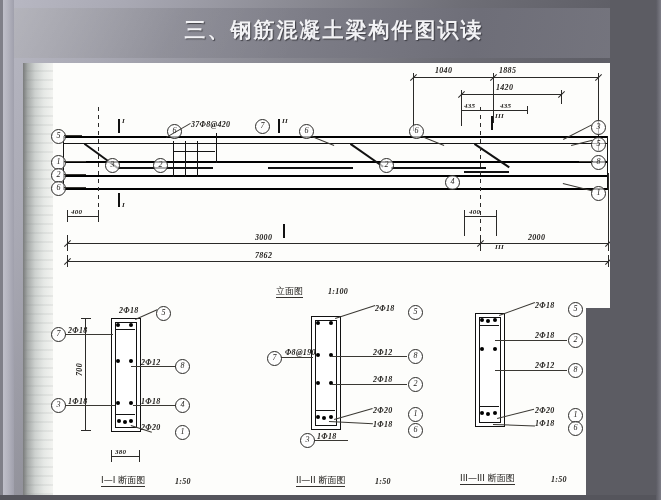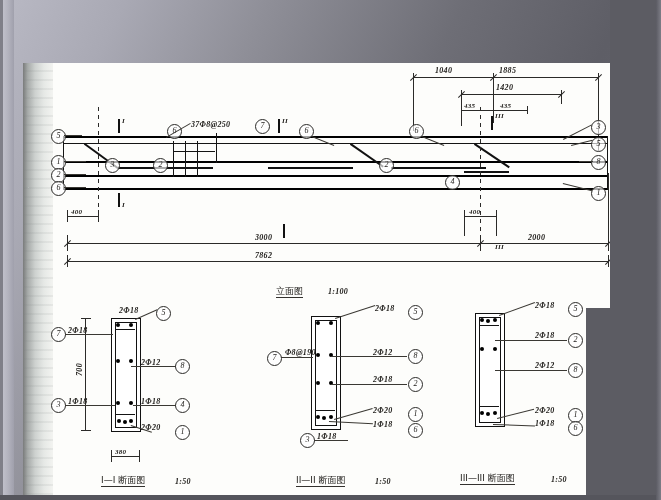--- a/index.html
+++ b/index.html
@@ -71,20 +71,24 @@
 </style>
 </head>
 <body>
 
 <div id="slide">
 
   <div class="bg-base"></div>
   <div class="bg-left-band"></div>
   <div class="bg-left-edge"></div>
 
+  <div class="titlebar">
+    <div class="gloss"></div>
+    <div class="title">三、钢筋混凝土梁构件图识读</div>
+  </div>
 
   <div class="page">
 
     <div class="page-spine"></div>
     <div class="spine-mottle"></div>
     <div class="ghost" style="left:6px;top:30px;">·</div>
     <div class="ghost" style="left:4px;top:120px;">·</div>
 
     <div>
 
@@ -127,21 +131,21 @@
       <div class="bar" style="left:368px;top:104px;width:95px;"></div>
       <div class="bar" style="left:452px;top:80px;width:42px;transform:rotate(34deg);"></div>
       <div class="bar" style="left:441px;top:108px;width:45px;"></div>
 
       <div class="ln vl" style="left:150px;top:78px;height:36px;"></div>
       <div class="ln vl" style="left:162px;top:78px;height:36px;"></div>
       <div class="ln vl" style="left:174px;top:78px;height:36px;"></div>
       <div class="ln hl" style="left:150px;top:88px;width:42px;"></div>
 
       <div class="ln vl" style="left:193px;top:70px;height:30px;"></div>
-      <div class="txt" style="left:168px;top:57px;">37Φ8@250</div>
+      <div class="txt" style="left:168px;top:57px;">37Φ8@420</div>
       <div class="circ" style="left:232px;top:56px;">7</div>
 
       <div class="secmark" style="left:95px;top:56px;height:14px;"></div>
       <div class="txt txt-s" style="left:99px;top:54px;">I</div>
       <div class="secmark" style="left:95px;top:130px;height:14px;"></div>
       <div class="txt txt-s" style="left:99px;top:138px;">I</div>
       <div class="dash" style="left:75px;top:44px;height:115px;"></div>
 
       <div class="secmark" style="left:255px;top:56px;height:14px;"></div>
       <div class="txt txt-s" style="left:259px;top:54px;">II</div>

